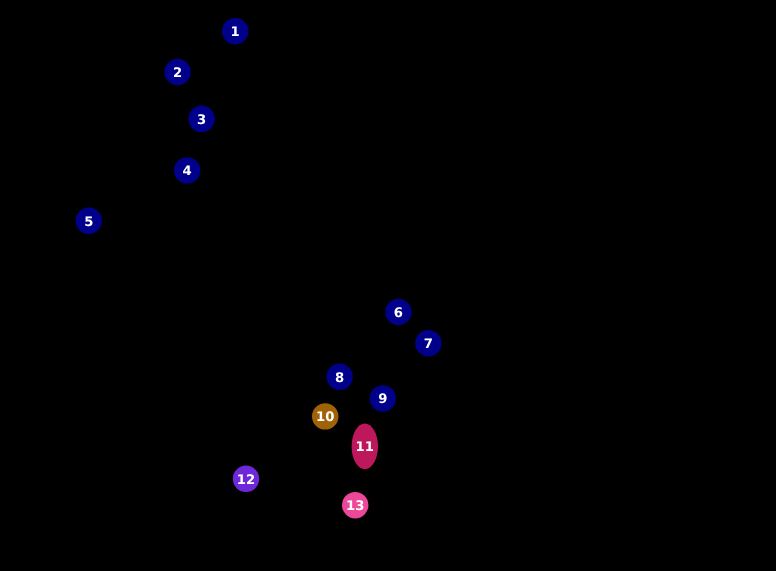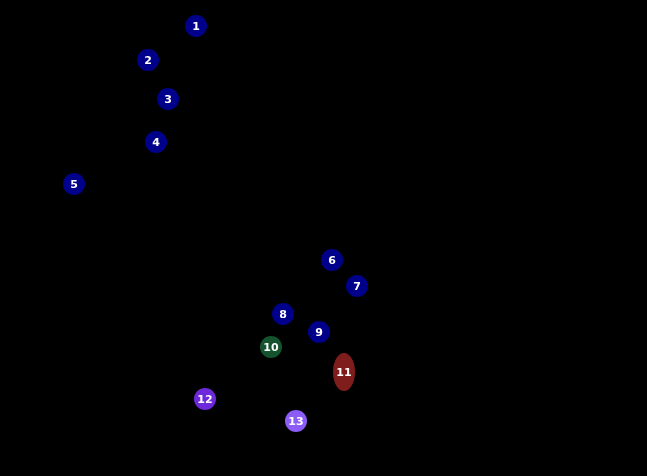--- a/index.html
+++ b/index.html
@@ -36,17 +36,17 @@
 <div id="canvas" style="width: 647px; height: 476px; background: rgb(0, 0, 0);">
     <div class="marker" style="left: 196px; top: 26px; width: 22px; height: 22px; background: rgb(0, 0, 139); color: rgb(255, 255, 255);">1</div>
     <div class="marker" style="left: 148px; top: 60px; width: 22px; height: 22px; background: rgb(0, 0, 139); color: rgb(255, 255, 255);">2</div>
     <div class="marker" style="left: 168px; top: 99px; width: 22px; height: 22px; background: rgb(0, 0, 139); color: rgb(255, 255, 255);">3</div>
     <div class="marker" style="left: 156px; top: 142px; width: 22px; height: 22px; background: rgb(0, 0, 139); color: rgb(255, 255, 255);">4</div>
     <div class="marker" style="left: 74px; top: 184px; width: 22px; height: 22px; background: rgb(0, 0, 139); color: rgb(255, 255, 255);">5</div>
     <div class="marker" style="left: 332px; top: 260px; width: 22px; height: 22px; background: rgb(0, 0, 139); color: rgb(255, 255, 255);">6</div>
     <div class="marker" style="left: 357px; top: 286px; width: 22px; height: 22px; background: rgb(0, 0, 139); color: rgb(255, 255, 255);">7</div>
     <div class="marker" style="left: 283px; top: 314px; width: 22px; height: 22px; background: rgb(0, 0, 139); color: rgb(255, 255, 255);">8</div>
     <div class="marker" style="left: 319px; top: 332px; width: 22px; height: 22px; background: rgb(0, 0, 139); color: rgb(255, 255, 255);">9</div>
-    <div class="marker" style="left: 271px; top: 347px; width: 22px; height: 22px; background: #14532d; color: rgb(255, 255, 255);">10</div>
-    <div class="marker" style="left: 304px; top: 372px; width: 22px; height: 38px; background: #7f1d1d; color: rgb(255, 255, 255); margin-left: 40px;">11</div>
+    <div class="marker" style="left: 271px; top: 347px; width: 22px; height: 22px; background: #a16207; color: rgb(255, 255, 255);">10</div>
+    <div class="marker" style="left: 304px; top: 372px; width: 22px; height: 38px; background: #be185d; color: rgb(255, 255, 255);">11</div>
     <div class="marker" style="left: 205px; top: 399px; width: 22px; height: 22px; background: #6d28d9; color: rgb(255, 255, 255);">12</div>
-    <div class="marker" style="left: 296px; top: 421px; width: 22px; height: 22px; background: #8b5cf6; color: rgb(255, 255, 255);">13</div>
+    <div class="marker" style="left: 296px; top: 421px; width: 22px; height: 22px; background: #ec4899; color: rgb(255, 255, 255);">13</div>
   </div>
 
 </body></html>

